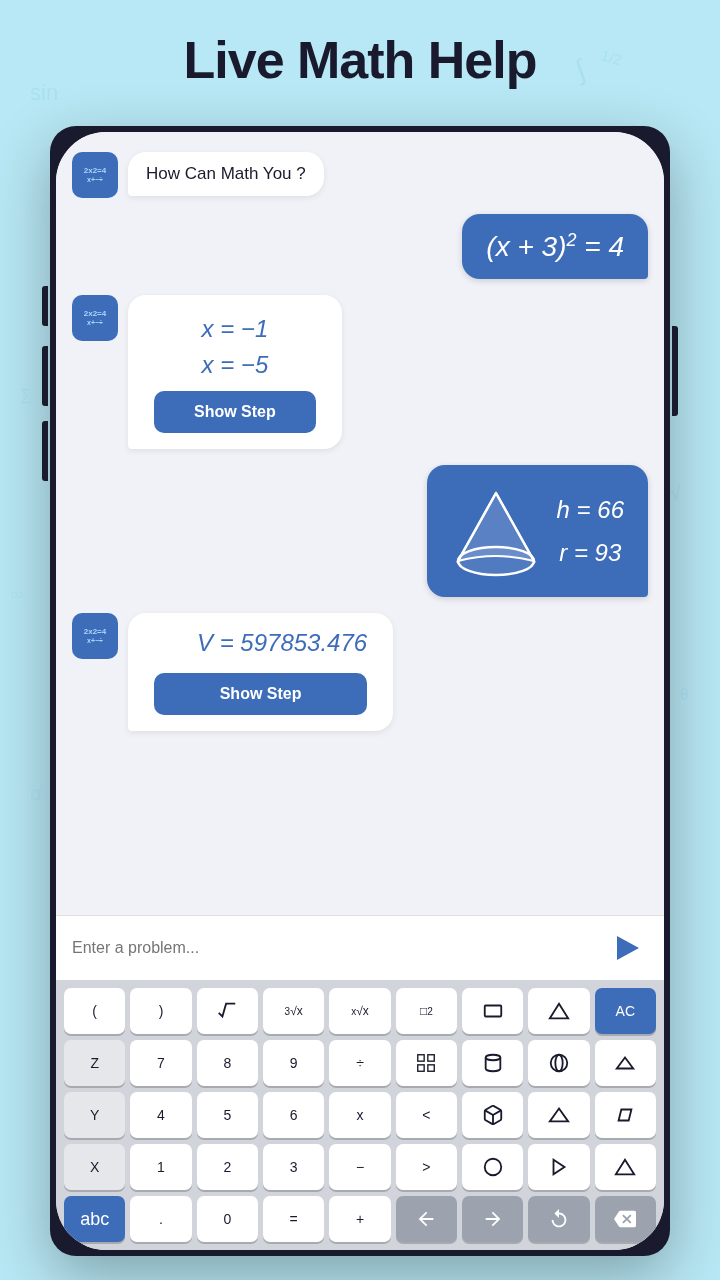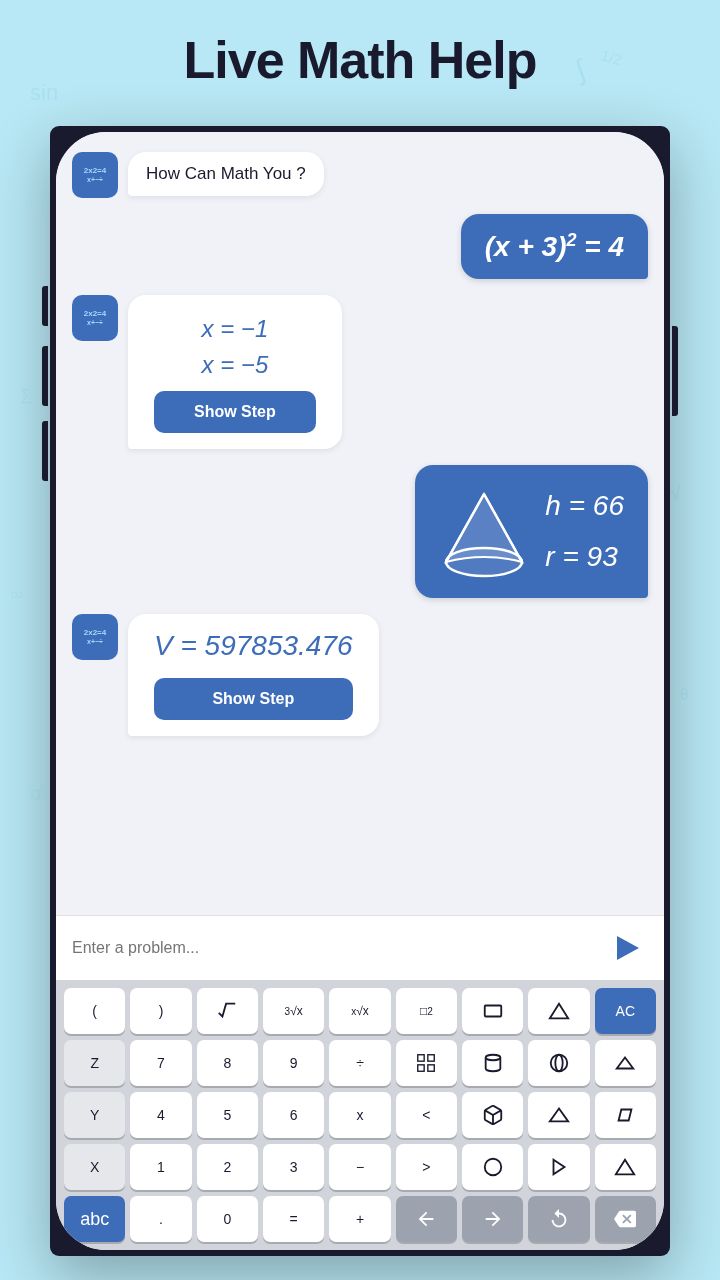--- a/index.html
+++ b/index.html
@@ -31,21 +31,21 @@
       margin-bottom: 36px;
       z-index: 2;
       letter-spacing: -1px;
     }
 
     
     .phone-frame {
       width: 620px;
       height: 1130px;
       background: #1a1a2e;
-      border-radius: 9px;
+      border-radius: 26px;
       padding: 6px;
       position: relative;
       z-index: 2;
       box-shadow: 0 20px 60px rgba(0,0,0,0.3);
     }
 
     .phone-inner {
       width: 100%;
       height: 100%;
       background: #f0f2f7;
@@ -154,21 +154,21 @@
       color: #1a1a2e;
       font-size: 17px;
       font-weight: 500;
     }
 
     
     .math-eq {
       color: white;
       font-size: 28px;
       font-style: italic;
-      font-weight: 700;
+      font-weight: 400;
       white-space: nowrap;
     }
 
     
     .solution-content {
       display: flex;
       flex-direction: column;
       align-items: center;
       padding: 4px 8px;
     }
@@ -196,35 +196,37 @@
     .cone-content {
       display: flex;
       align-items: center;
       gap: 16px;
     }
     .cone-svg {
       flex-shrink: 0;
     }
     .cone-values {
       color: white;
-      font-size: 28px;
+      font-size: 24px;
       font-style: italic;
       line-height: 1.8;
+      text-align: center;
     }
 
     
     .volume-content {
       padding: 4px 8px;
     }
     .volume-eq {
-      font-size: 28px;
+      font-size: 24px;
       color: #3d6cb9;
       font-style: italic;
       font-weight: 400;
       margin-bottom: 8px;
+      margin-left: 43px;
     }
 
     
     .input-area {
       background: white;
       padding: 12px 16px;
       display: flex;
       align-items: center;
       gap: 10px;
       border-top: 1px solid #e0e0e0;

